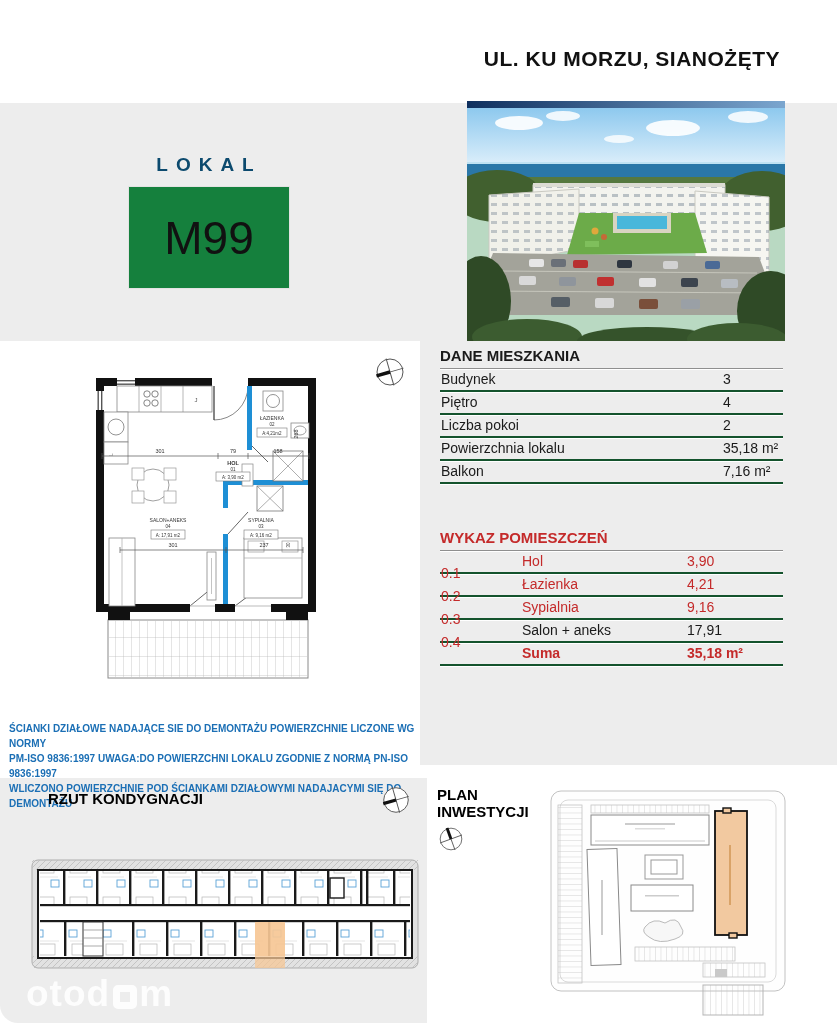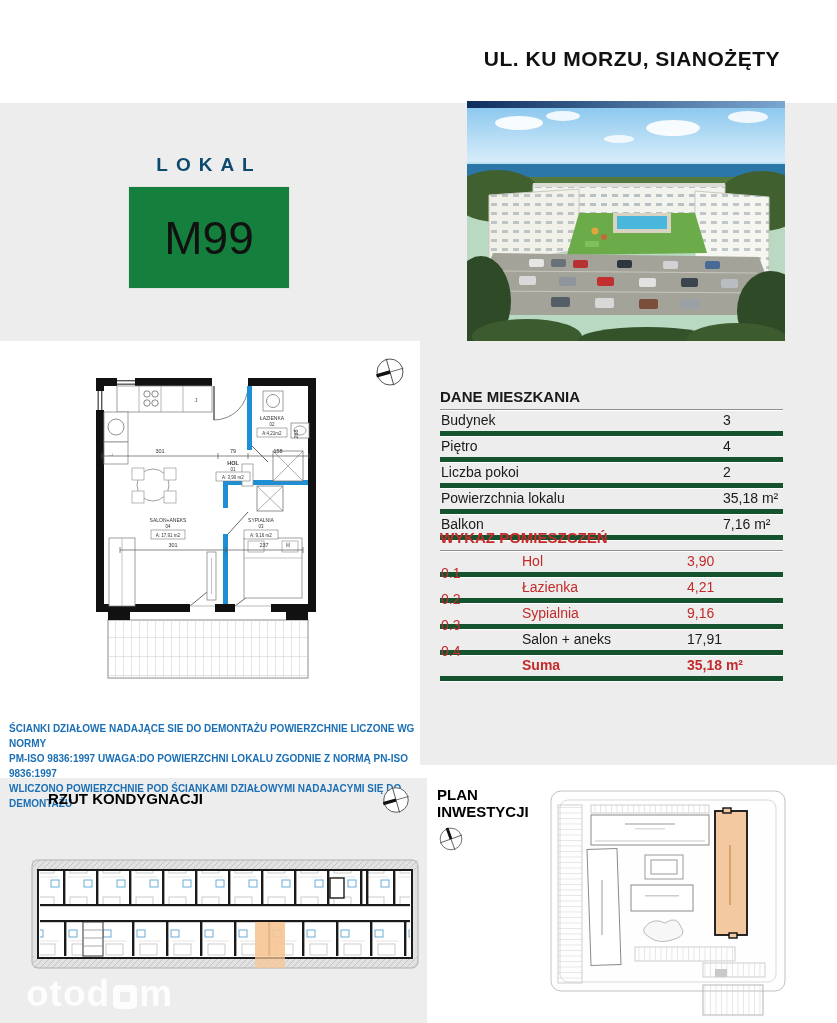--- a/index.html
+++ b/index.html
@@ -1,17 +1,17 @@
 <!DOCTYPE html>
 <html><head>
 <meta charset="utf-8">
 <style>
   html,body{margin:0;padding:0;background:#fff;}
   .page{position:relative;width:837px;height:1023px;background:#fff;overflow:hidden;
-        font-family:"Liberation Sans",sans-serif;color:#1a1a1a;}
+        font-family:"Liberation Sans",sans-serif;color:#1a1a1a;border-radius:18px;}
   .abs{position:absolute;}
 
   
   .main-title{position:absolute;top:47px;right:57px;font-size:21px;font-weight:bold;
               letter-spacing:.5px;color:#111;}
 
   
   .panel-left{position:absolute;left:0;top:103px;width:467px;height:238px;background:#ededed;}
   .panel-right{position:absolute;left:420px;top:103px;width:417px;height:662px;background:#ededed;}
   .panel-bottom{position:absolute;left:0;top:778px;width:427px;height:245px;background:#ededed;}
@@ -22,21 +22,21 @@
              display:flex;align-items:center;justify-content:center;}
   .lokal-box span{font-size:46px;color:#111;}
 
   
   .photo{position:absolute;left:467px;top:101px;width:318px;height:240px;}
 
   
   .tbl{position:absolute;left:440px;width:343px;font-size:14px;}
   .tbl-title{font-weight:bold;font-size:15px;padding:2px 0 4px;border-bottom:1px solid #8f8f8f;
              box-shadow:0 1px 0 #fff;}
-  .row{position:relative;height:21px;line-height:21px;border-bottom:5px solid #14532d;
+  .row{position:relative;height:21px;line-height:21px;border-bottom:2px solid #14532d;
        box-shadow:0 1px 0 #fff;}
   .row .lab{position:absolute;left:1px;}
   .row .val{position:absolute;left:283px;}
   .wykaz{color:#c42a2a;}
   .wykaz .tbl-title{color:#c42a2a;}
   .wykaz .row .c1{position:absolute;left:1px;margin-top:12px;}
   .wykaz .row .c2{position:absolute;left:82px;}
   .wykaz .row .c3{position:absolute;left:247px;}
   .wykaz .row.dark .c2,.wykaz .row.dark .c3{color:#1a1a1a;}
   .wykaz .row.suma{font-weight:bold;}
@@ -283,21 +283,21 @@
         <text x="157" y="81" font-size="5.5">79</text>
         <text x="202" y="81" font-size="5.5">158</text>
         <text x="222" y="62" font-size="5.5" transform="rotate(-90 222 62)">268</text>
         <text x="97" y="175" font-size="5.5">301</text>
         <text x="188" y="175" font-size="5.5">237</text>
         <text x="214" y="173" font-size="4.5" transform="rotate(-90 214 173)">30</text>
       </g>
     </svg>
   </div>
 
-  <div class="tbl" style="top:386px;">
+  <div class="tbl" style="top:345px;">
     <div class="tbl-title">DANE MIESZKANIA</div>
     <div class="row">
       <span class="lab">Budynek</span>
       <span class="val">3</span>
     </div>
     <div class="row">
       <span class="lab">Piętro</span>
       <span class="val">4</span>
     </div>
     <div class="row">

